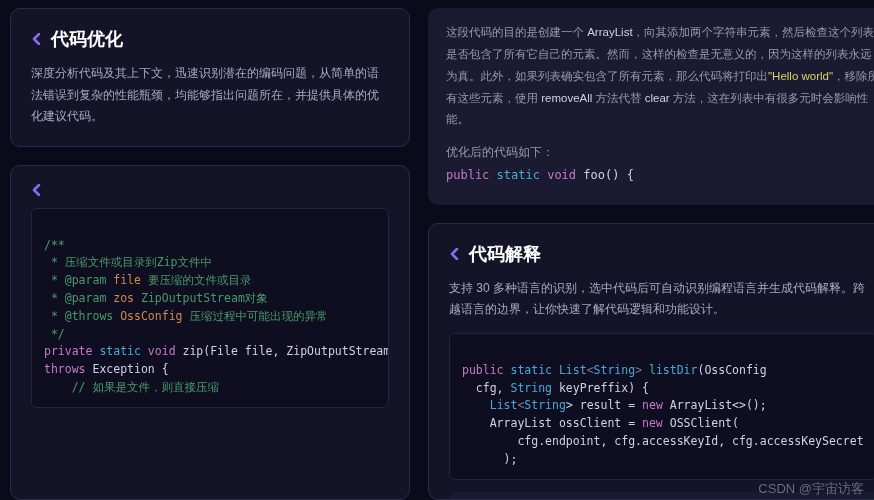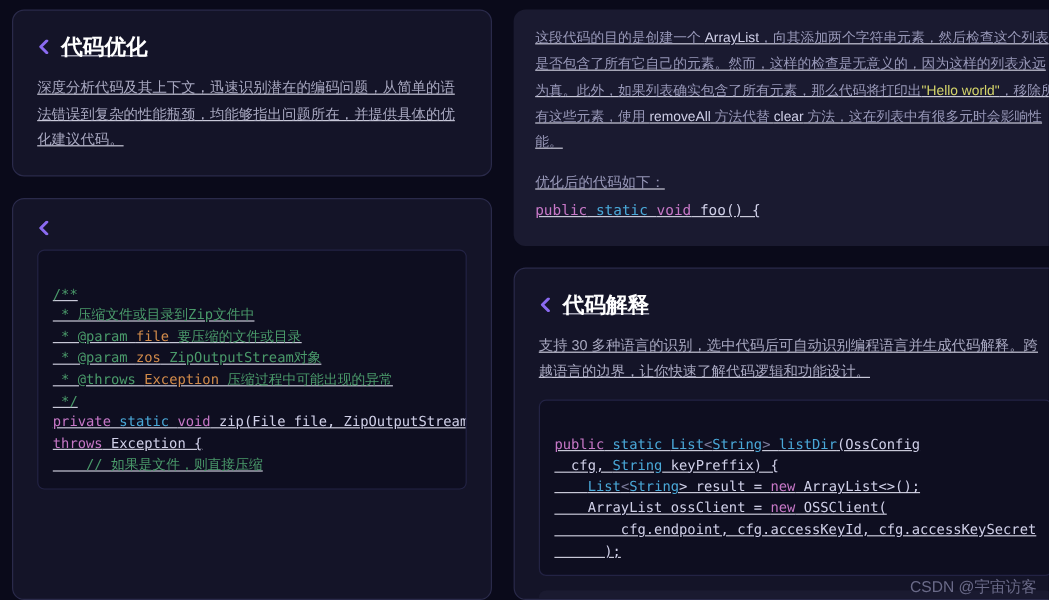--- a/index.html
+++ b/index.html
@@ -14,21 +14,20 @@
       font-family: -apple-system, "Segoe UI", "Microsoft YaHei", sans-serif;
       color: #c8c8d8;
       overflow: hidden;
       position: relative;
     }
     .layout {
       display: flex;
       gap: 18px;
       padding: 8px 10px 0 10px;
       height: 100%;
-      text-decoration: underline;
     }
     .col-left {
       width: 400px;
       display: flex;
       flex-direction: column;
       gap: 18px;
     }
     .col-right {
       flex: 1;
       display: flex;
@@ -147,21 +146,21 @@
               <path d="M8 1 L3 6 L8 11" stroke="#8a6af0" stroke-width="2.5" fill="none" stroke-linecap="round" stroke-linejoin="round"></path>
             </svg>
         </span>
       </div>
       <div class="codebox">
         <div class="codebox-inner">
 <span class="c-cmt">/**</span>
 <span class="c-cmt"> * 压缩文件或目录到Zip文件中</span>
 <span class="c-cmt"> * @param </span><span class="c-anno">file</span><span class="c-cmt"> 要压缩的文件或目录</span>
 <span class="c-cmt"> * @param </span><span class="c-anno">zos</span><span class="c-cmt"> ZipOutputStream对象</span>
-<span class="c-cmt"> * @throws </span><span class="c-anno">Exception</span><span class="c-cmt"> 压缩过程中可能出现的异常</span>
+<span class="c-cmt"> * @throws </span><span class="c-anno">OssConfig</span><span class="c-cmt"> 压缩过程中可能出现的异常</span>
 <span class="c-cmt"> */</span>
 <span class="c-kw">private</span><span class="c-type"> static </span><span class="c-kw">void</span><span class="c-var"> zip(File file, ZipOutputStream zos)</span>
 <span class="c-kw">throws</span><span class="c-var"> Exception {</span>
 <span class="c-cmt">    // 如果是文件，则直接压缩</span></div>
       </div>
     </div>
   </div>
 
   <div class="col-right">
     <div class="explain-top">

